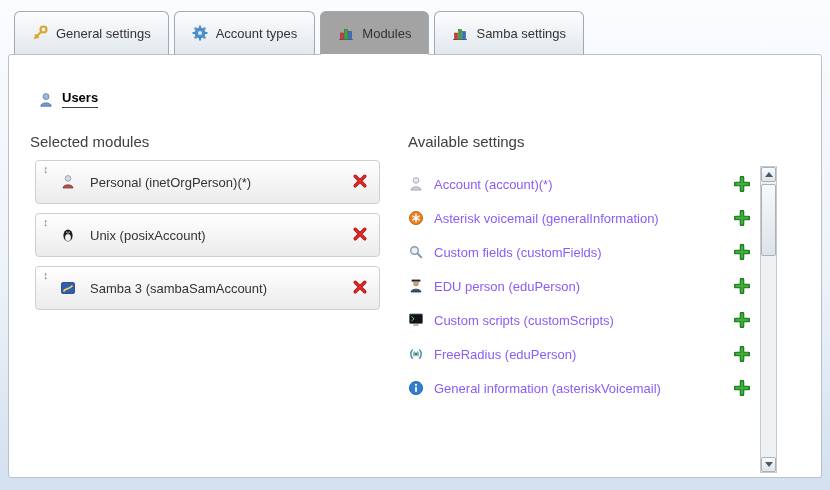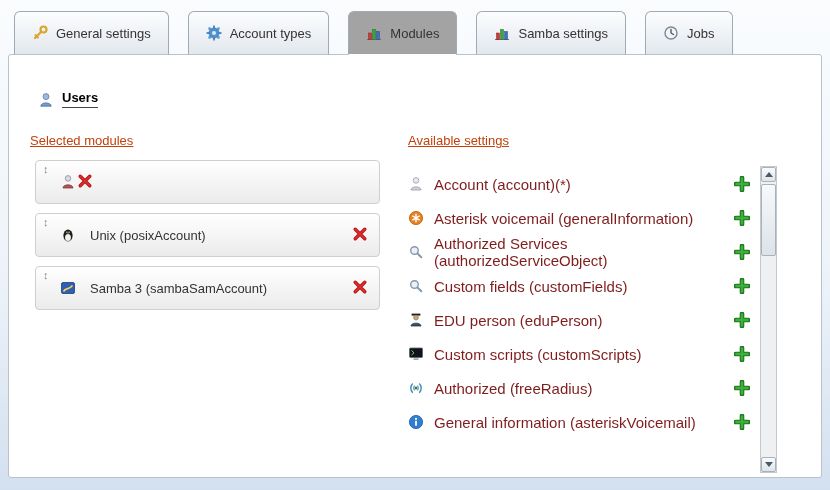--- a/index.html
+++ b/index.html
@@ -9,21 +9,21 @@
     background: linear-gradient(180deg, #fafcfe 0%, #eef3f9 55%, #d3e0ef 100%);
     position: relative;
     overflow: hidden;
   }
   .panel {
     position: absolute; left: 8px; top: 54px; width: 814px; height: 424px;
     background: #ffffff; border: 1px solid #b7c2cc; border-radius: 3px;
   }
   .tabbar {
     position: absolute; left: 14px; top: 11px; height: 44px;
-    display: flex; align-items: stretch; gap: 19px; z-index: 3;
+    display: flex; align-items: stretch; gap: 5px; z-index: 3;
   }
   .tab {
     display: flex; align-items: center; gap: 8px; padding: 0 17px;
     border: 1px solid #9faab4; border-bottom: 1px solid #b7c2cc;
     border-radius: 6px 6px 0 0;
     background: linear-gradient(180deg, #fcfdfe, #e2e8ee);
     color: #333; font-size: 13px; cursor: pointer; white-space: nowrap;
   }
   .tab.active {
     background: #a3a3a3; border-bottom: 1px solid #ffffff; z-index: 4;
@@ -33,39 +33,39 @@
 
   .users-header {
     position: absolute; left: 38px; top: 90px;
     display: flex; align-items: flex-end; gap: 8px; z-index: 2;
   }
   .users-title {
     font-size: 13px; font-weight: bold; color: #000;
     border-bottom: 1px solid #444; padding-bottom: 2px;
   }
 
-  .col-title { position: absolute; font-size: 13px; color: #c2410c; z-index: 2; text-decoration: underline; }
+  .col-title { position: absolute; font-size: 15px; color: #404040; z-index: 2; }
   .col-title.left  { left: 30px;  top: 133px; }
   .col-title.right { left: 408px; top: 133px; }
 
   .selected-list { position: absolute; left: 35px; top: 160px; width: 345px; z-index: 2; }
   .sel-item {
     height: 44px; margin-bottom: 9px;
     border: 1px solid #cfcfcf; border-radius: 4px;
     background: linear-gradient(180deg, #ffffff, #ebebeb);
     display: flex; align-items: center; position: relative; cursor: move;
   }
   .drag-handle { position: absolute; left: 7px; top: 3px; font-size: 11px; color: #888; line-height: 1; }
   .sel-item .micon { margin-left: 24px; }
   .sel-label { margin-left: 14px; font-size: 13px; color: #333; flex: 1; }
   .del-btn { width: 18px; height: 18px; border: none; background: none; padding: 0; margin-right: 10px; cursor: pointer; }
 
   .available-list { position: absolute; left: 408px; top: 167px; width: 344px; z-index: 2; }
   .av-item { height: 34px; display: flex; align-items: center; }
-  .av-label { margin-left: 10px; font-size: 15px; color: #7f1d1d; flex: 1; }
+  .av-label { margin-left: 10px; font-size: 13px; color: #8b5cf6; flex: 1; }
   .add-btn { width: 17px; height: 17px; border: none; background: none; padding: 0; margin-right: 2px; cursor: pointer; }
 
   .scrollbar {
     position: absolute; left: 760px; top: 166px; width: 17px; height: 307px;
     background: #eef0f2; border: 1px solid #c3c9cf; z-index: 2;
   }
   .sb-btn {
     position: absolute; left: 0; width: 15px; height: 15px;
     background: linear-gradient(180deg, #fafbfc, #dfe4e9);
     border: 1px solid #a8b2bb; border-radius: 2px;
@@ -130,29 +130,20 @@
     <span class="ticon">
       <svg viewBox="0 0 16 16" width="16" height="16">
         <path d="M1 14.5 H15" stroke="#667077" stroke-width="1"></path>
         <rect x="2.5" y="8" width="3" height="6.5" fill="#cc3b3b" stroke="#8a2020" stroke-width="0.5"></rect>
         <rect x="6.5" y="4.5" width="3" height="10" fill="#3fa23f" stroke="#1f6f1f" stroke-width="0.5"></rect>
         <rect x="10.5" y="6.5" width="3" height="8" fill="#3f6fc0" stroke="#23498a" stroke-width="0.5"></rect>
       </svg>
     </span>
     <span>Samba settings</span>
   </div>
-  <div class="tab">
-    <span class="ticon">
-      <svg viewBox="0 0 16 16" width="16" height="16">
-        <circle cx="8" cy="8" r="6" fill="#f2f5f7" stroke="#7c8a94" stroke-width="1.4"></circle>
-        <path d="M8 4.5 V8 L10.5 9.5" stroke="#44525c" stroke-width="1.3" fill="none" stroke-linecap="round"></path>
-      </svg>
-    </span>
-    <span>Jobs</span>
-  </div>
 </div>
 
 <div class="users-header">
   <span class="micon">
     <svg viewBox="0 0 16 16" width="16" height="16">
       <circle cx="8" cy="4.6" r="3" fill="#9db9dd" stroke="#5b7fae" stroke-width="0.8"></circle>
       <path d="M2.8 14.2 C2.8 9.8 13.2 9.8 13.2 14.2 Z" fill="#6f9ccc" stroke="#4a6f9e" stroke-width="0.8"></path>
     </svg>
   </span>
   <span class="users-title">Users</span>
@@ -164,20 +155,21 @@
 <div class="selected-list">
 
   <div class="sel-item">
     <span class="drag-handle">↕</span>
     <span class="micon">
       <svg viewBox="0 0 16 16" width="16" height="16">
         <circle cx="8" cy="4.4" r="2.8" fill="#d8dbe4" stroke="#8a8fa0" stroke-width="0.8"></circle>
         <path d="M3 14 C3 9.8 13 9.8 13 14 Z" fill="#b05555" stroke="#7c3a3a" stroke-width="0.8"></path>
       </svg>
     </span>
+    <span class="sel-label">Personal (inetOrgPerson)(*)</span>
     <button class="del-btn">
       <svg viewBox="0 0 16 16" width="16" height="16">
         <path d="M3.2 3.2 L12.8 12.8 M12.8 3.2 L3.2 12.8" stroke="#b31212" stroke-width="3.4" stroke-linecap="round"></path>
         <path d="M3.2 3.2 L12.8 12.8 M12.8 3.2 L3.2 12.8" stroke="#e23030" stroke-width="1.6" stroke-linecap="round"></path>
       </svg>
     </button>
   </div>
 
   <div class="sel-item">
     <span class="drag-handle">↕</span>
@@ -246,35 +238,20 @@
     </span>
     <span class="av-label">Asterisk voicemail (generalInformation)</span>
     <button class="add-btn">
       <svg viewBox="0 0 16 16" width="16" height="16">
         <path d="M8 1.8 V14.2 M1.8 8 H14.2" stroke="#1f7a1f" stroke-width="4.6" stroke-linecap="round"></path>
         <path d="M8 2.4 V13.6 M2.4 8 H13.6" stroke="#3fae3f" stroke-width="2.4" stroke-linecap="round"></path>
       </svg>
     </button>
   </div>
 
-  <div class="av-item">
-    <span class="micon">
-      <svg viewBox="0 0 16 16" width="16" height="16">
-        <circle cx="6.5" cy="6.5" r="3.8" fill="#eaf1f8" stroke="#8899aa" stroke-width="1.4"></circle>
-        <path d="M9.5 9.5 L13.3 13.3" stroke="#8899aa" stroke-width="2" stroke-linecap="round"></path>
-      </svg>
-    </span>
-    <span class="av-label">Authorized Services (authorizedServiceObject)</span>
-    <button class="add-btn">
-      <svg viewBox="0 0 16 16" width="16" height="16">
-        <path d="M8 1.8 V14.2 M1.8 8 H14.2" stroke="#1f7a1f" stroke-width="4.6" stroke-linecap="round"></path>
-        <path d="M8 2.4 V13.6 M2.4 8 H13.6" stroke="#3fae3f" stroke-width="2.4" stroke-linecap="round"></path>
-      </svg>
-    </button>
-  </div>
 
   <div class="av-item">
     <span class="micon">
       <svg viewBox="0 0 16 16" width="16" height="16">
         <circle cx="6.5" cy="6.5" r="3.8" fill="#eaf1f8" stroke="#8899aa" stroke-width="1.4"></circle>
         <path d="M9.5 9.5 L13.3 13.3" stroke="#8899aa" stroke-width="2" stroke-linecap="round"></path>
       </svg>
     </span>
     <span class="av-label">Custom fields (customFields)</span>
     <button class="add-btn">
@@ -322,21 +299,21 @@
   <div class="av-item">
     <span class="micon">
       <svg viewBox="0 0 16 16" width="16" height="16">
         <path d="M4.4 4 C2.3 6.1 2.3 10.1 4.4 12.2" fill="none" stroke="#3a87c8" stroke-width="1.4" stroke-linecap="round"></path>
         <path d="M11.6 4 C13.7 6.1 13.7 10.1 11.6 12.2" fill="none" stroke="#3a87c8" stroke-width="1.4" stroke-linecap="round"></path>
         <path d="M6.4 6 C5.4 7 5.4 9.2 6.4 10.2" fill="none" stroke="#6fae5f" stroke-width="1.2" stroke-linecap="round"></path>
         <path d="M9.6 6 C10.6 7 10.6 9.2 9.6 10.2" fill="none" stroke="#6fae5f" stroke-width="1.2" stroke-linecap="round"></path>
         <circle cx="8" cy="8.1" r="1.5" fill="#2a6db0"></circle>
       </svg>
     </span>
-    <span class="av-label">Authorized (freeRadius)</span>
+    <span class="av-label">FreeRadius (eduPerson)</span>
     <button class="add-btn">
       <svg viewBox="0 0 16 16" width="16" height="16">
         <path d="M8 1.8 V14.2 M1.8 8 H14.2" stroke="#1f7a1f" stroke-width="4.6" stroke-linecap="round"></path>
         <path d="M8 2.4 V13.6 M2.4 8 H13.6" stroke="#3fae3f" stroke-width="2.4" stroke-linecap="round"></path>
       </svg>
     </button>
   </div>
 
   <div class="av-item">
     <span class="micon">

